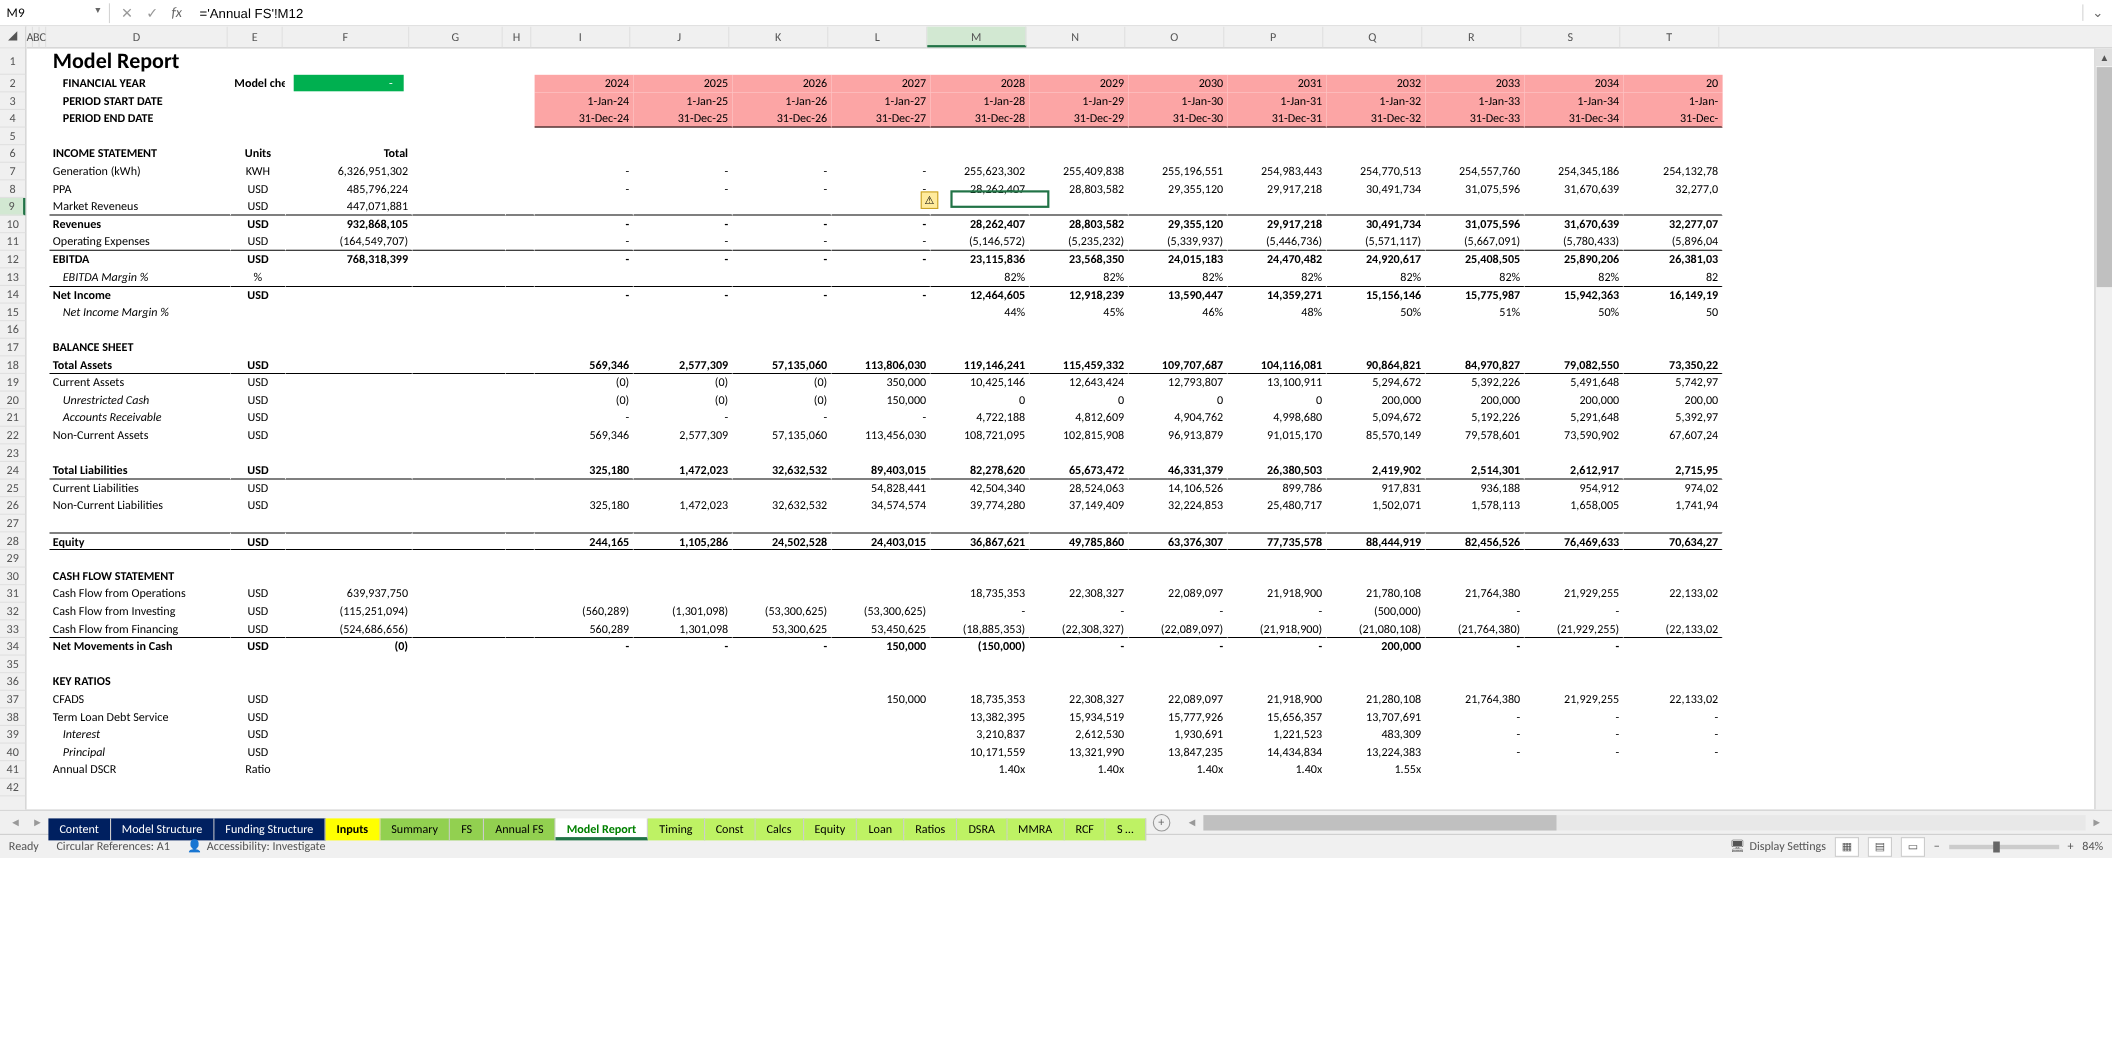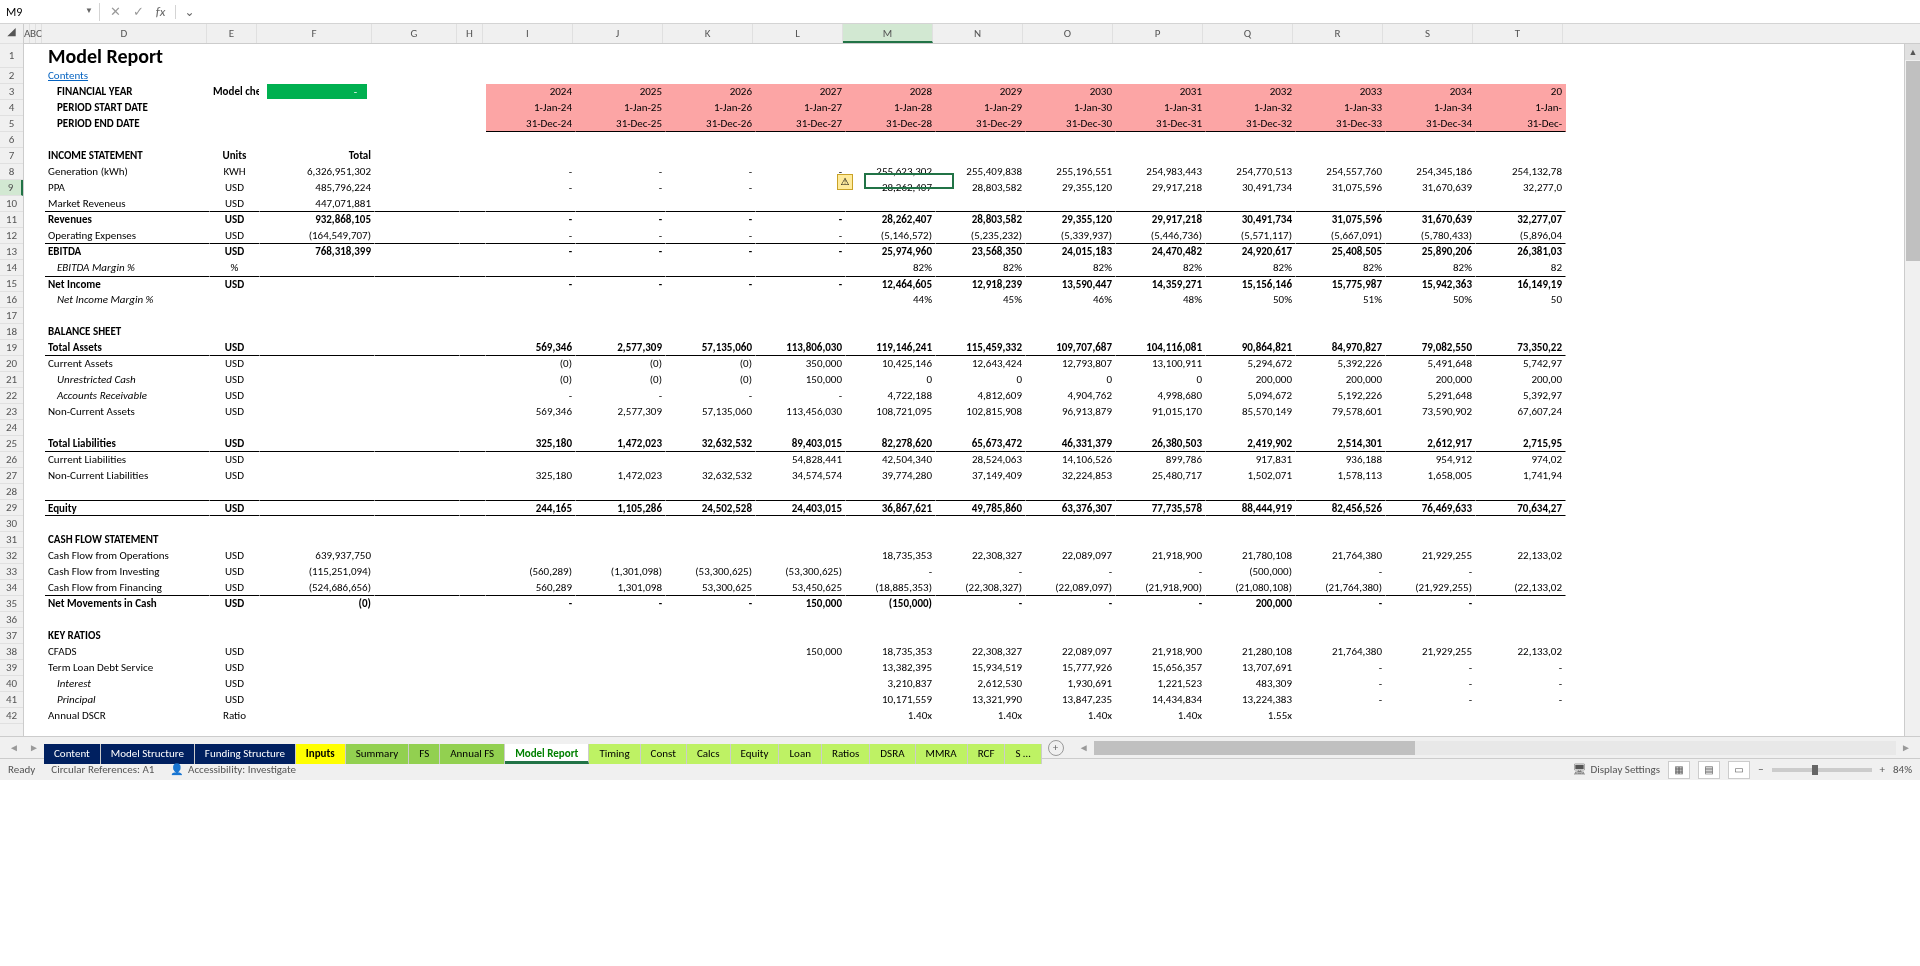--- a/index.html
+++ b/index.html
@@ -76,20 +76,21 @@
 <div class="formula-bar">
   <div class="name-box">
     <span class="name-box-text">M9</span>
     <span class="dropdown-arrow">▼</span>
   </div>
   <div class="fb-icons">
     <span>✕</span>
     <span>✓</span>
     <span class="fx-label">fx</span>
   </div>
+  <input class="formula-input" value="='Annual FS'!M12" style="">
   <div class="formula-expand">⌄</div>
 </div>
 
 <div class="grid-container">
   <div class="row-headers">
     <div class="row-header first">◢</div>
     <div class="row-header" style="height:24px;line-height:24px">1</div>
     <div class="row-header">2</div>
     <div class="row-header">3</div>
     <div class="row-header">4</div>
@@ -177,42 +178,20 @@
           <div class="cell cP"></div>
           <div class="cell cQ"></div>
           <div class="cell cR"></div>
           <div class="cell cS"></div>
           <div class="cell cT"></div>
         </div>
         <div class="grid-row">
           <div class="cell cA"></div>
           <div class="cell cB"></div>
           <div class="cell cC"></div>
-          <div class="cell cD link">Contents</div>
-          <div class="cell cE"></div>
-          <div class="cell cF"></div>
-          <div class="cell cG"></div>
-          <div class="cell cH"></div>
-          <div class="cell cI"></div>
-          <div class="cell cJ"></div>
-          <div class="cell cK"></div>
-          <div class="cell cL"></div>
-          <div class="cell cM"></div>
-          <div class="cell cN"></div>
-          <div class="cell cO"></div>
-          <div class="cell cP"></div>
-          <div class="cell cQ"></div>
-          <div class="cell cR"></div>
-          <div class="cell cS"></div>
-          <div class="cell cT"></div>
-        </div>
-        <div class="grid-row">
-          <div class="cell cA"></div>
-          <div class="cell cB"></div>
-          <div class="cell cC"></div>
           <div class="cell cD bold indent1">FINANCIAL YEAR</div>
           <div class="cell cE bold right">Model checks</div>
           <div class="cell cF" style="overflow: visible; text-align: center;"><span class="green-box">-</span></div>
           <div class="cell cG"></div>
           <div class="cell cH"></div>
           <div class="cell cI right header-blue">2024</div>
           <div class="cell cJ right header-blue">2025</div>
           <div class="cell cK right header-blue">2026</div>
           <div class="cell cL right header-blue">2027</div>
           <div class="cell cM right header-blue">2028</div>
@@ -428,21 +407,21 @@
           <div class="cell cC"></div>
           <div class="cell cD bold ">EBITDA</div>
           <div class="cell cE center bold ">USD</div>
           <div class="cell cF right bold ">768,318,399</div>
           <div class="cell cG"></div>
           <div class="cell cH"></div>
           <div class="cell cI right bold ">-</div>
           <div class="cell cJ right bold ">-</div>
           <div class="cell cK right bold ">-</div>
           <div class="cell cL right bold ">-</div>
-          <div class="cell cM right bold ">25,974,960</div>
+          <div class="cell cM right bold ">23,115,836</div>
           <div class="cell cN right bold ">23,568,350</div>
           <div class="cell cO right bold ">24,015,183</div>
           <div class="cell cP right bold ">24,470,482</div>
           <div class="cell cQ right bold ">24,920,617</div>
           <div class="cell cR right bold ">25,408,505</div>
           <div class="cell cS right bold ">25,890,206</div>
           <div class="cell cT right bold ">26,381,03</div>
         </div>
         <div class="grid-row">
           <div class="cell cA"></div>

